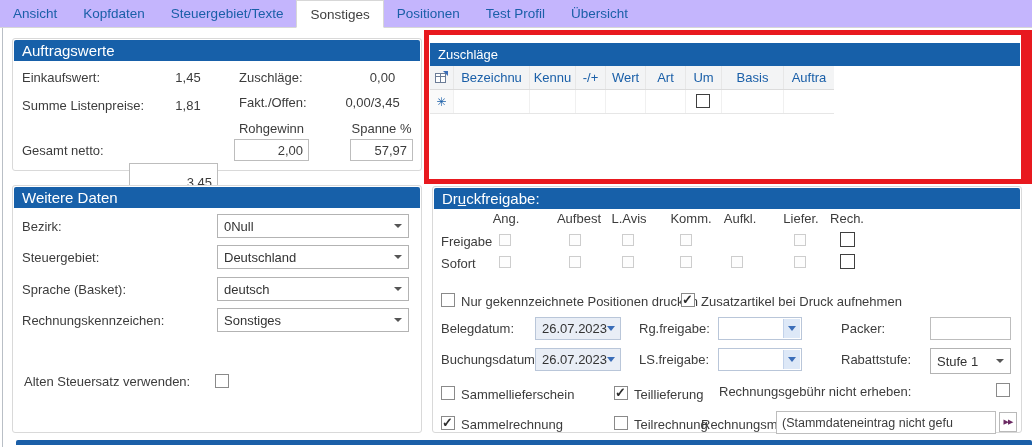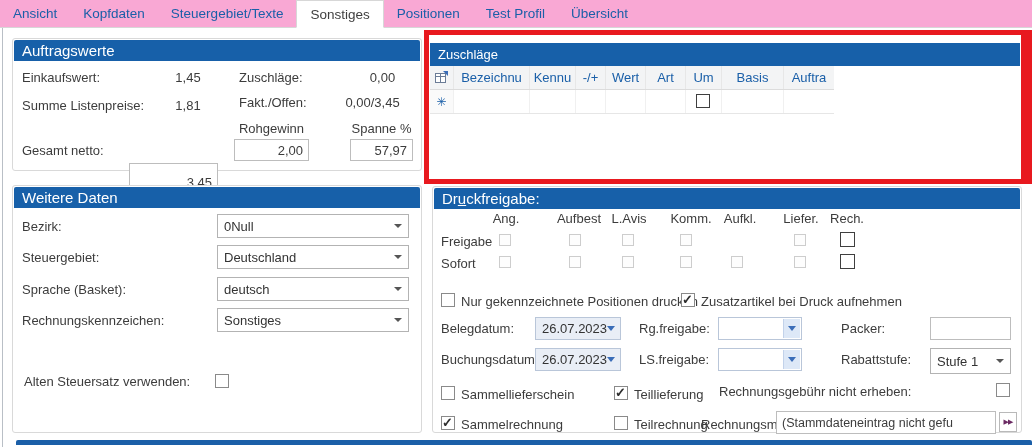--- a/index.html
+++ b/index.html
@@ -2,21 +2,21 @@
 <html><head>
 <meta charset="utf-8">
 <style>
   * { margin:0; padding:0; box-sizing:border-box; }
   body { font-family:"Liberation Sans", sans-serif; background:#fff; }
   .screen { position:relative; width:1032px; height:447px; background:#fff; overflow:hidden;
             font-size:13px; color:#3c3c3c; }
 
   
   .tabbar { position:absolute; left:0; top:0; right:0; height:28px; display:flex;
-            align-items:stretch; background:#f9a8d4; border-bottom:1px solid #d7d7d7; padding-left:0; }
+            align-items:stretch; background:#c4b5fd; border-bottom:1px solid #d7d7d7; padding-left:0; }
   .tab { display:flex; align-items:center; padding:0 13px; color:#1a5fa8; font-size:13.5px;
          white-space:nowrap; cursor:default; }
   .tab.active { color:#3f3f3f; background:#fff; border:1px solid #d7d7d7; border-bottom:1px solid #fff;
                 margin-bottom:-1px; }
 
   .left-rail { position:absolute; left:2px; top:28px; bottom:0; width:1px; background:#b9bfc6; }
 
   
   .panel { position:absolute; background:#fff; border:1px solid #d9d9d9; border-radius:3px; }
   .phead { position:absolute; left:1px; right:1px; top:1px; height:21px; background:#1760a9;

